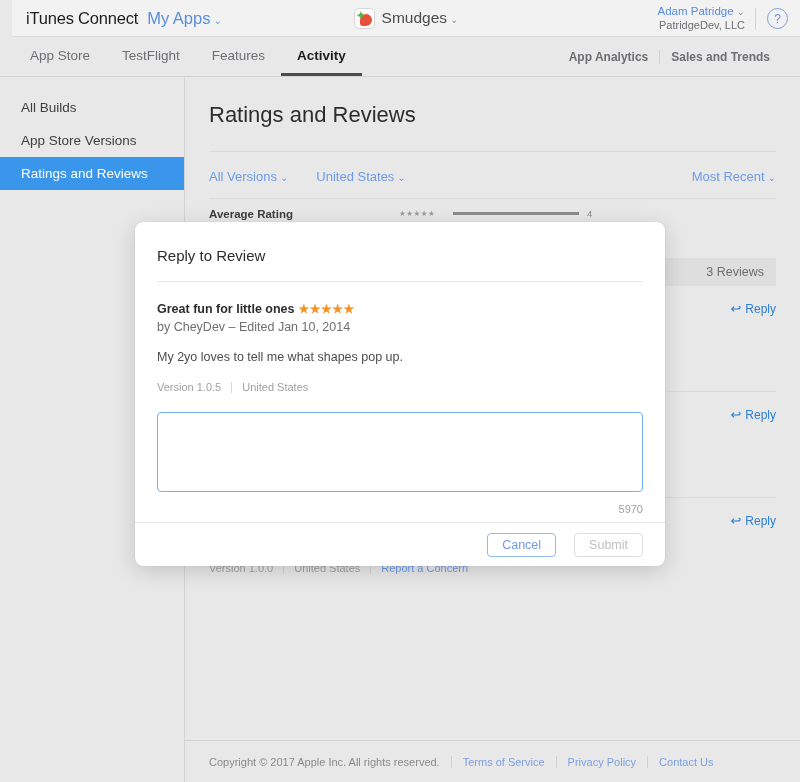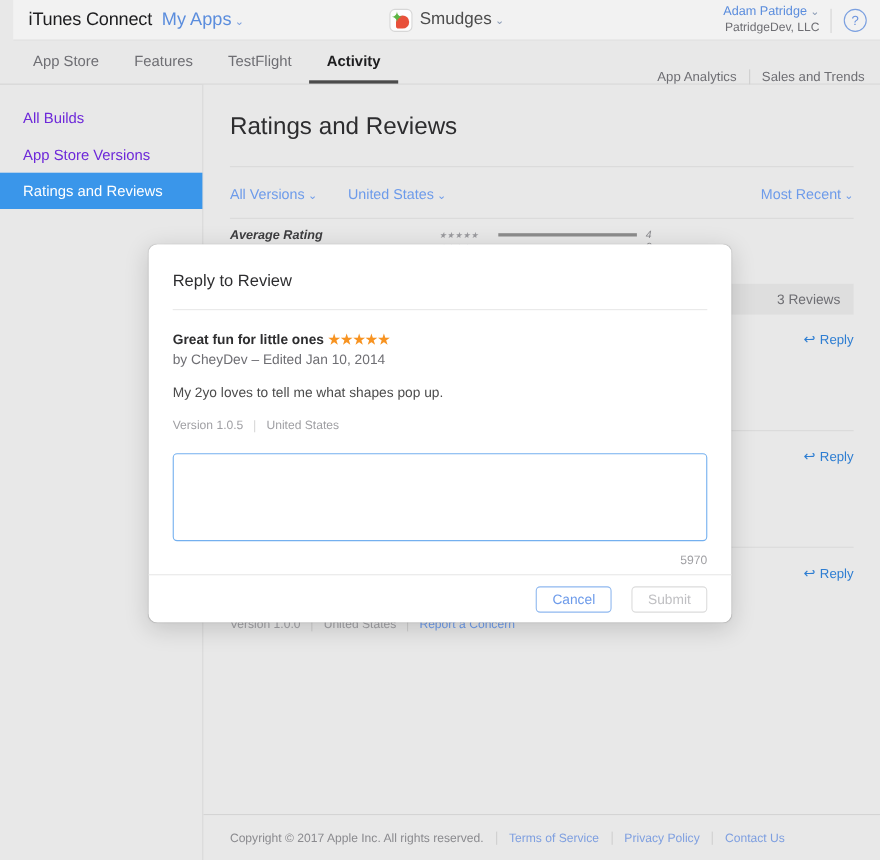--- a/index.html
+++ b/index.html
@@ -87,44 +87,44 @@
   .navtabs { display: flex; align-items: stretch; margin-left: 14px; }
   .navtab {
     display: flex; align-items: center;
     padding: 0 16px;
     font-size: 13.5px; color: #6e6e73;
     cursor: pointer;
     border-bottom: 3px solid transparent;
   }
   .navtab.active { color: #1d1d1f; font-weight: bold; border-bottom-color: #4b4b4b; }
   .navright {
-    position: absolute; right: 14px; top: 0; height: 40px;
-    display: flex; align-items: flex-end;
-    font-size: 12px; color: #6e6e73;
+    position: absolute; right: 30px; top: 0; height: 40px;
+    display: flex; align-items: center;
+    font-size: 12px; color: #6e6e73; font-weight: bold;
   }
   .navright a { color: #6e6e73; text-decoration: none; cursor: pointer; }
   .navright .sep { width: 1px; height: 14px; background: #cfcfcf; margin: 0 11px; }
 
   
   .body { display: flex; height: 705px; }
 
   .sidebar {
     width: 185px; flex: none;
     background: #e8e8e8;
     border-right: 1px solid #d4d4d4;
     padding-top: 14px;
   }
   .side-head {
     font-size: 9.5px; letter-spacing: 1.2px;
     color: #9a9a9e; padding: 0 0 8px 21px;
     text-transform: uppercase;
   }
   .side-item {
     padding: 9px 0 9px 21px;
-    font-size: 13.5px; color: #6d28d9;
+    font-size: 13.5px; color: #404040;
     cursor: pointer;
   }
   .side-item.active { background: #3a96ea; color: #fff; }
 
   .content {
     flex: 1; background: #e8e8e8;
     position: relative;
     display: flex; flex-direction: column;
   }
   .content-inner { flex: 1; padding: 0 24px; }
@@ -138,21 +138,20 @@
   .filters { display: flex; align-items: center; padding: 17px 0 14px 0; position: relative; }
   .filter { font-size: 13px; color: #6d9bea; margin-right: 28px; cursor: pointer; }
   .filter .caret { color: #6d9bea; }
   .filter.right { position: absolute; right: 0; margin-right: 0; }
 
   
   .rating-row {
     display: flex; align-items: flex-start;
     border-top: 1px solid #dadada;
     padding-top: 9px;
-    font-style: italic;
   }
   .rating-label { font-size: 11.5px; color: #3d3d3f; font-weight: bold; width: 190px; }
   .rating-bars { flex: 1; }
   .bar-line { display: flex; align-items: center; height: 11px; }
   .bar-stars { color: #9a9a9e; font-size: 7.5px; letter-spacing: 0.5px; width: 46px; }
   .bar-track { width: 126px; height: 3px; background: #8c8c8c; margin: 0 8px; }
   .bar-track.empty { background: #c6c6c6; }
   .bar-count { font-size: 9.5px; color: #8a8a8e; }
 
   
@@ -275,22 +274,22 @@
         <div class="org">PatridgeDev, LLC</div>
       </div>
       <div class="vdiv"></div>
       <div class="help">?</div>
     </div>
   </div>
 
   <div class="navbar">
     <div class="navtabs">
       <div class="navtab">App Store</div>
+      <div class="navtab">TestFlight</div>
       <div class="navtab">Features</div>
-      <div class="navtab">TestFlight</div>
       <div class="navtab active">Activity</div>
     </div>
     <div class="navright">
       <a>App Analytics</a>
       <span class="sep"></span>
       <a>Sales and Trends</a>
     </div>
   </div>
 
   <div class="body">

